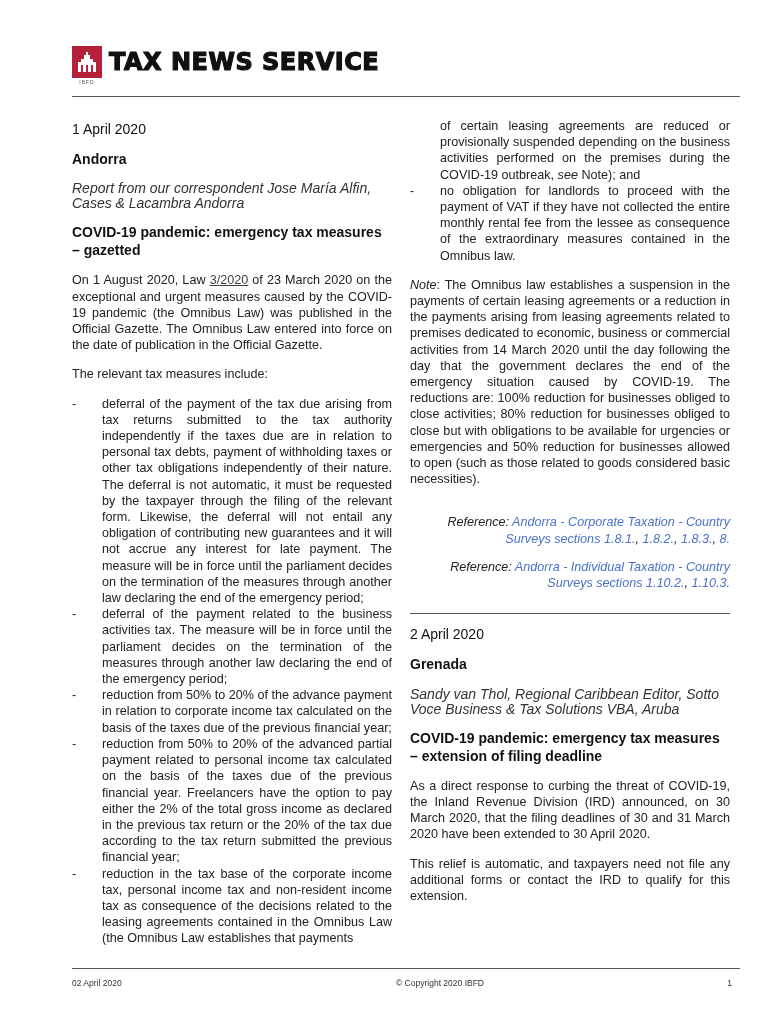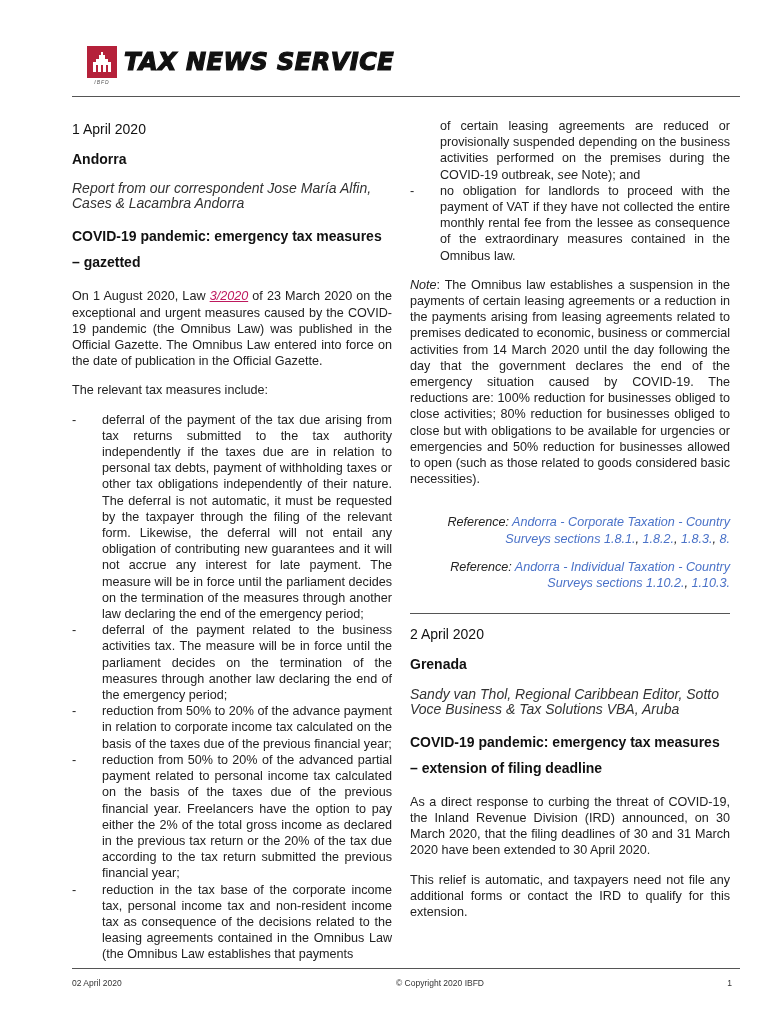--- a/index.html
+++ b/index.html
@@ -1,37 +1,37 @@
 <!DOCTYPE html>
 <html><head>
 <meta charset="utf-8">
 <style>
   html, body { margin: 0; padding: 0; background: #ffffff; }
   body { width: 768px; height: 1024px; position: relative; overflow: hidden;
          font-family: "Liberation Sans", sans-serif; color: #111; }
-  .header { position: absolute; left: 87px; top: 46px; width: 668px; height: 50px; font-style: italic; }
+  .header { position: absolute; left: 72px; top: 46px; width: 668px; height: 50px; }
   .logo { position: absolute; left: 0; top: 0; width: 30px; height: 40px; background: #b5213a; }
   .logo-building { position: absolute; left: 6px; top: 6px; width: 18px; height: 20px; }
   .logo-text { position: absolute; left: 0; top: 32px; width: 30px; text-align: center;
                font-size: 5px; color: #555; background: #fff; letter-spacing: 1px; line-height: 8px; }
   .title { position: absolute; left: 37px; top: 2px; font-family: "DejaVu Sans", sans-serif;
            font-weight: 900; font-size: 24px; letter-spacing: 0.5px; color: #111;
            -webkit-text-stroke: 1.2px #111; }
   .header-rule { position: absolute; left: 72px; top: 96px; width: 668px; height: 1px; background: #555; }
 
   .col { position: absolute; top: 116px; width: 320px; font-size: 12.6px; line-height: 16.2px; }
   .col-left { left: 72px; }
   .col-right { left: 410px; }
 
   .date { font-weight: normal; font-size: 14px; margin: 5px 0 14px; }
   .country { font-weight: bold; font-size: 14px; margin: 0 0 14px; }
   .byline { font-style: italic; font-size: 14px; line-height: 15px; color: #333; margin: 0 0 12px; }
-  .headline { font-weight: bold; font-size: 14px; line-height: 26px; margin: 0 0 13px; }
+  .headline { font-weight: bold; font-size: 14px; line-height: 18px; margin: 0 0 13px; }
   p { margin: 0 0 13px; text-align: justify; color: #222; }
-  a.link { color: #be185d; text-decoration: underline; font-style: italic; }
+  a.link { color: #404040; text-decoration: underline; }
   ul.dash { list-style: none; margin: 0; padding: 0; }
   ul.dash li { position: relative; padding-left: 30px; text-align: justify; color: #222; }
   ul.dash li .dash-mark { position: absolute; left: 0; top: 0; }
   .cont { padding-left: 30px; text-align: justify; color: #222; }
   .ref { color: #222; font-style: italic; margin: 0 0 12px; text-align: right; }
   .ref .ref-link { color: #4a72c8; }
   .sep { height: 1px; background: #555; margin: 22px 0 12px; }
 
   .footer-rule { position: absolute; left: 72px; top: 968px; width: 668px; height: 1px; background: #555; }
   .footer { position: absolute; top: 978px; font-size: 8.5px; color: #333; }

